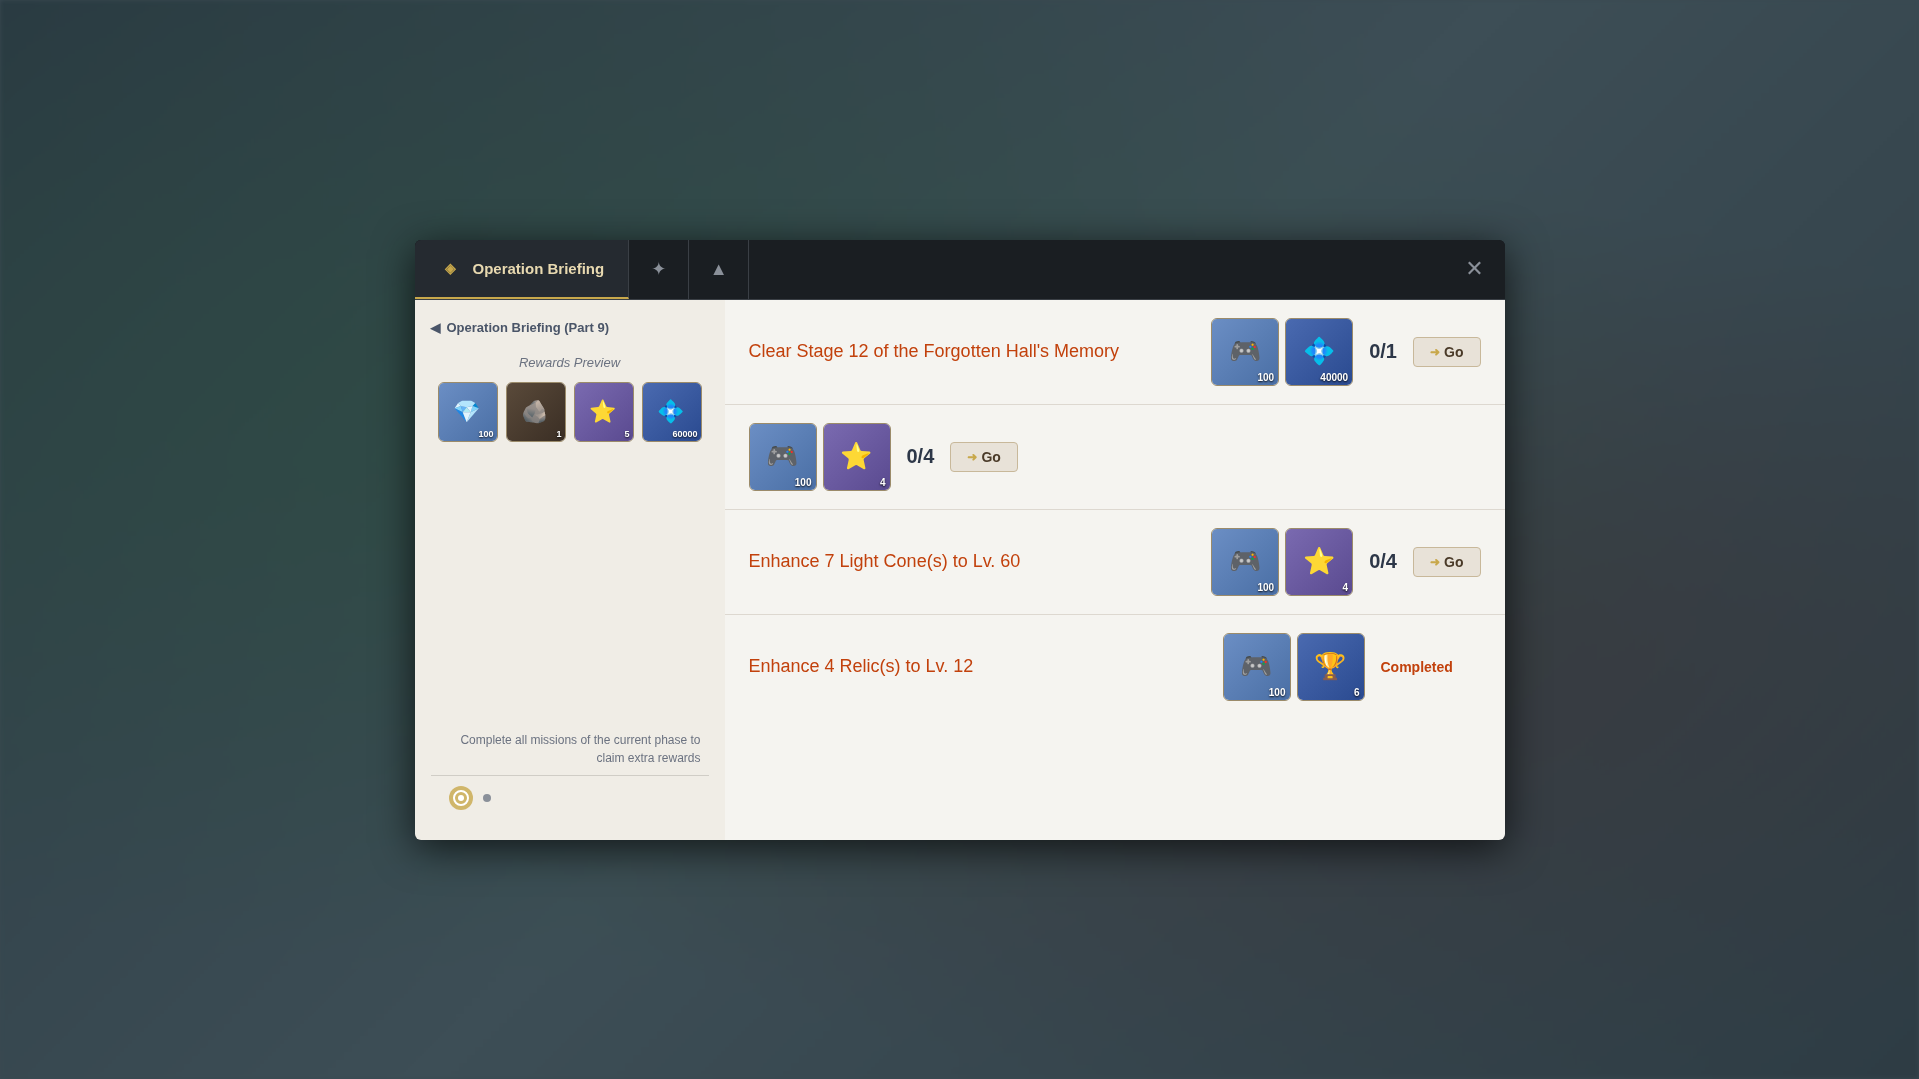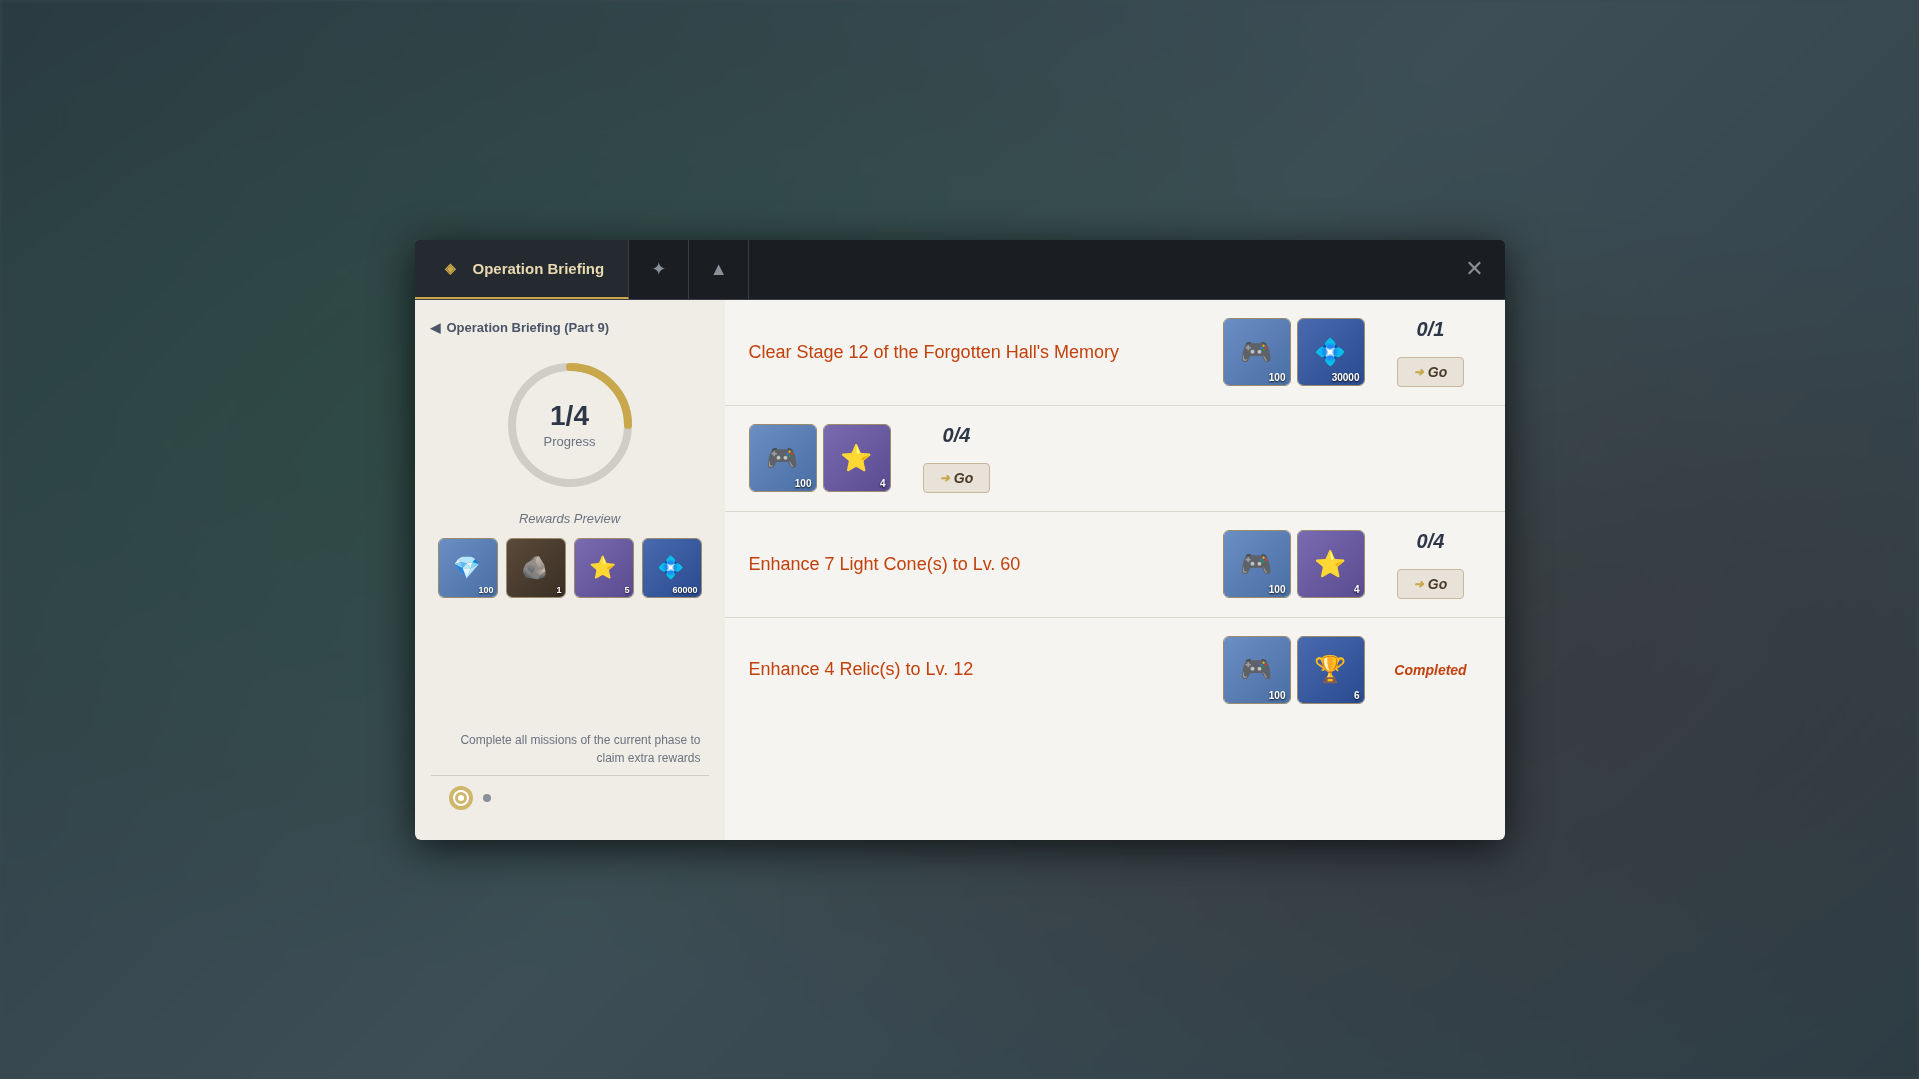--- a/index.html
+++ b/index.html
@@ -281,25 +281,24 @@
       bottom: 2px;
       right: 4px;
       font-size: 10px;
       color: #fff;
       font-weight: bold;
       text-shadow: 0 1px 2px rgba(0,0,0,0.9);
     }
 
     .mission-status {
       display: flex;
-      flex-direction: column;
+      flex-direction: row;
       align-items: center;
       gap: 16px;
       min-width: 100px;
-      font-style: italic;
     }
 
     .mission-progress-text {
       font-size: 20px;
       font-weight: bold;
       color: #2d3748;
     }
 
     .go-btn {
       display: flex;
@@ -352,32 +351,20 @@
   </div>
 
   <div class="content">
 
     <div class="left-panel">
       <div class="back-btn">
         <span>◀</span>
         <span>Operation Briefing (Part 9)</span>
       </div>
 
-      <div class="progress-circle-wrap">
-        <svg width="140" height="140" viewBox="0 0 140 140">
-
-          <circle cx="70" cy="70" r="58" fill="none" stroke="#d0cdc6" stroke-width="8"></circle>
-
-          <circle cx="70" cy="70" r="58" fill="none" stroke="#c8a84b" stroke-width="8" stroke-dasharray="91 273" stroke-linecap="round"></circle>
-        </svg>
-        <div class="progress-text">
-          <div class="progress-num">1/4</div>
-          <div class="progress-label">Progress</div>
-        </div>
-      </div>
 
       <div class="rewards-label">Rewards Preview</div>
 
       <div class="rewards-row">
 
       <div class="reward-item">
     <div class="reward-bg reward-bg-crystal">💎</div>
     <div class="reward-count">100</div>
   </div>
           <div class="reward-item">
@@ -410,21 +397,21 @@
 
     <div class="mission-row">
           <div class="mission-desc">Clear Stage 12 of the Forgotten Hall's Memory</div>
           <div class="mission-rewards">
             <div class="mission-reward-item">
       <div class="reward-bg reward-bg-crystal">🎮</div>
       <div class="reward-count">100</div>
     </div>
             <div class="mission-reward-item">
       <div class="reward-bg reward-bg-gem">💠</div>
-      <div class="reward-count">30000</div>
+      <div class="reward-count">40000</div>
     </div>
           </div>
           <div class="mission-status">
             <div class="mission-progress-text">0/1</div>
             <div class="go-btn">
               <span class="go-arrow">➜</span>
               <span>Go</span>
             </div>
           </div>
         </div>

